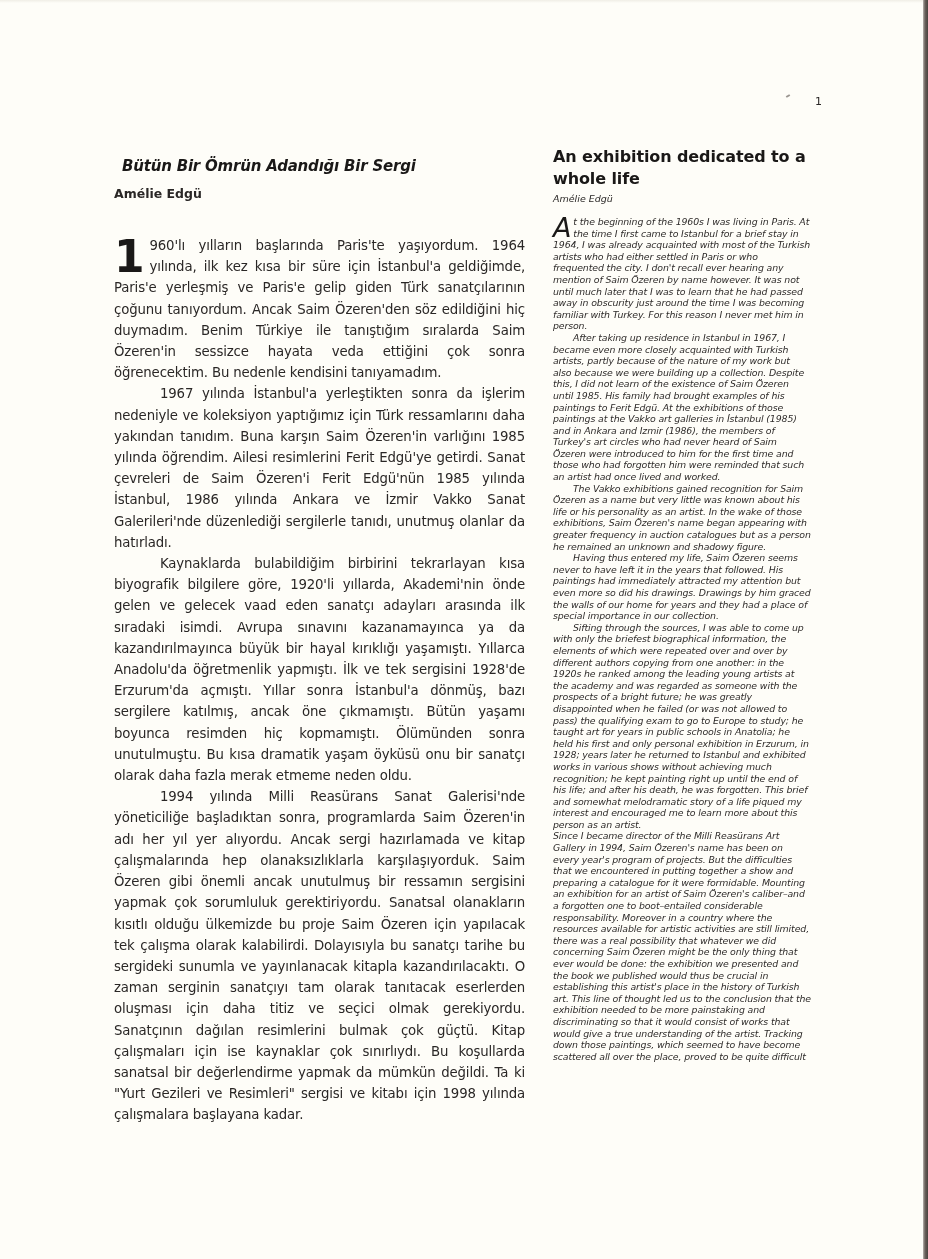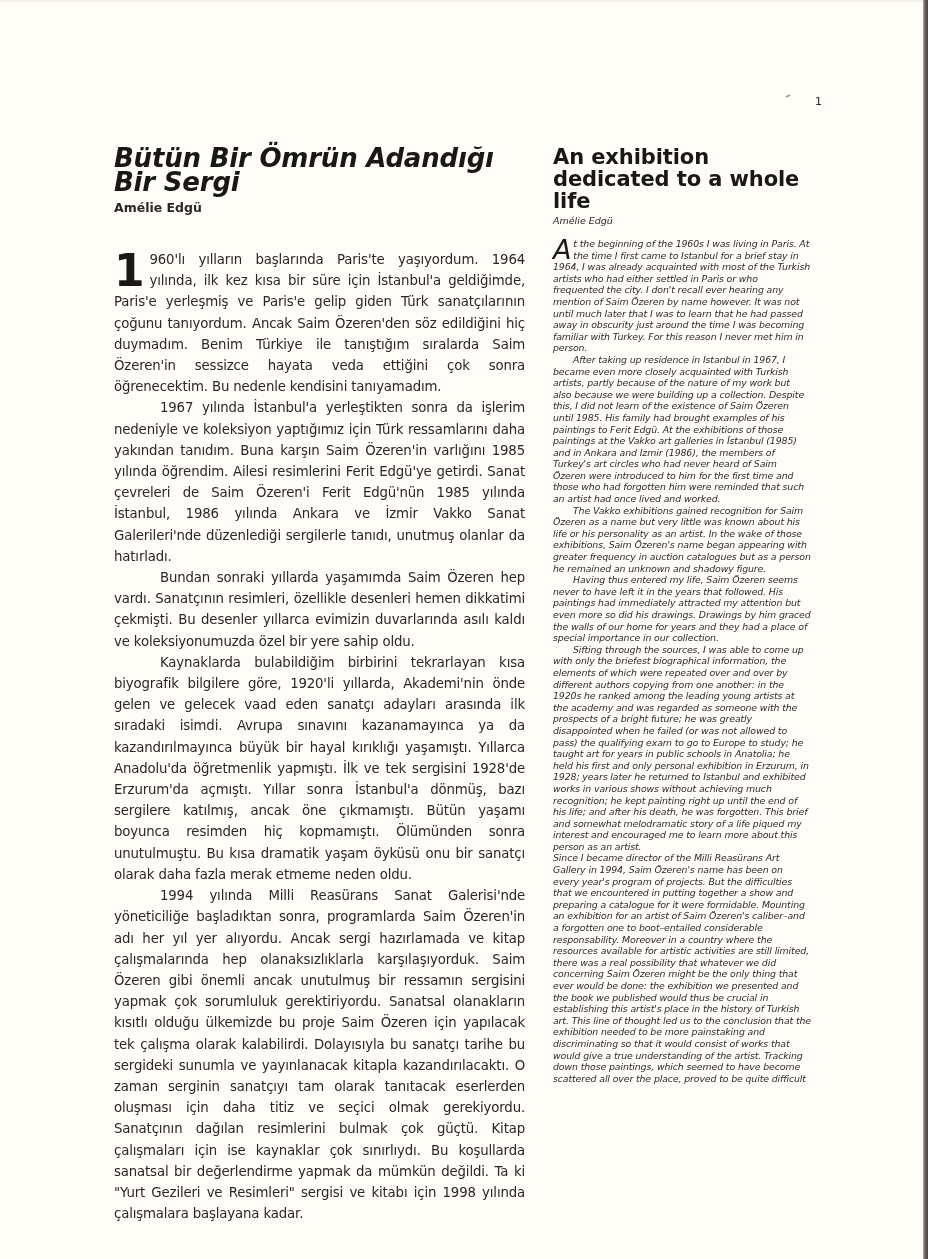--- a/index.html
+++ b/index.html
@@ -27,22 +27,22 @@
     background: #9a9590; transform: rotate(-30deg);
   }
 
   
   .col-tr {
     position: absolute; left: 114px; top: 146px; width: 411px;
   }
   .tr-title {
     font-family: "DejaVu Sans", sans-serif;
     font-weight: bold; font-style: italic;
-    font-size: 26px; letter-spacing: -0.2px;
-    margin: 0; line-height: 24px; color: #1a1817;
+    font-size: 15px; letter-spacing: -0.2px;
+    margin: 8px; line-height: 24px; color: #1a1817;
   }
   .tr-author {
     font-weight: bold; font-size: 12.5px; margin: 6px 0 0 0; color: #2a2726;
   }
   .tr-body {
     margin-top: 34px;
     font-size: 13.3px; line-height: 21.2px;
     text-align: justify; color: #2a2726;
     letter-spacing: -0.15px;
   }
@@ -51,21 +51,21 @@
   .dropcap {
     float: left; font-size: 44px; line-height: 36px; font-weight: bold;
     margin: 4px 5px 0 0; color: #1a1817;
   }
 
   
   .col-en {
     position: absolute; left: 553px; top: 146px; width: 258px;
   }
   .en-title {
-    font-weight: bold; font-size: 21px; line-height: 22px; margin: 0; color: #1a1817;
+    font-weight: bold; font-size: 16px; line-height: 22px; margin: 0; color: #1a1817;
     letter-spacing: -0.1px;
   }
   .en-author {
     font-style: italic; font-size: 9.5px; margin: 3px 0 0 0; color: #2a2726;
   }
   .en-body {
     margin-top: 12px;
     font-style: italic; font-size: 9.4px; line-height: 11.6px;
     color: #2e2b2a; letter-spacing: -0.12px;
   }
@@ -83,21 +83,20 @@
 <div class="edge-right"></div>
 <div class="tick-mark"></div>
 <div class="page-number">1</div>
 
 <article class="col-tr">
   <h1 class="tr-title">Bütün Bir Ömrün Adandığı Bir Sergi</h1>
   <div class="tr-author">Amélie Edgü</div>
   <div class="tr-body">
     <p class="first"><span class="dropcap">1</span><span>960'lı yılların başlarında Paris'te yaşıyordum. 1964 yılında, ilk kez kısa bir süre için İstanbul'a geldiğimde, Paris'e yerleşmiş ve Paris'e gelip giden Türk sanatçılarının çoğunu tanıyordum. Ancak Saim Özeren'den söz edildiğini hiç duymadım. Benim Türkiye ile tanıştığım sıralarda Saim Özeren'in sessizce hayata veda ettiğini çok sonra öğrenecektim. Bu nedenle kendisini tanıyamadım.</span></p>
     <p>1967 yılında İstanbul'a yerleştikten sonra da işlerim nedeniyle ve koleksiyon yaptığımız için Türk ressamlarını daha yakından tanıdım. Buna karşın Saim Özeren'in varlığını 1985 yılında öğrendim. Ailesi resimlerini Ferit Edgü'ye getirdi. Sanat çevreleri de Saim Özeren'i Ferit Edgü'nün 1985 yılında İstanbul, 1986 yılında Ankara ve İzmir Vakko Sanat Galerileri'nde düzenlediği sergilerle tanıdı, unutmuş olanlar da hatırladı.</p>
-    <p>Bundan sonraki yıllarda yaşamımda Saim Özeren hep vardı. Sanatçının resimleri, özellikle desenleri hemen dikkatimi çekmişti. Bu desenler yıllarca evimizin duvarlarında asılı kaldı ve koleksiyonumuzda özel bir yere sahip oldu.</p>
     <p>Kaynaklarda bulabildiğim birbirini tekrarlayan kısa biyografik bilgilere göre, 1920'li yıllarda, Akademi'nin önde gelen ve gelecek vaad eden sanatçı adayları arasında ilk sıradaki isimdi. Avrupa sınavını kazanamayınca ya da kazandırılmayınca büyük bir hayal kırıklığı yaşamıştı. Yıllarca Anadolu'da öğretmenlik yapmıştı. İlk ve tek sergisini 1928'de Erzurum'da açmıştı. Yıllar sonra İstanbul'a dönmüş, bazı sergilere katılmış, ancak öne çıkmamıştı. Bütün yaşamı boyunca resimden hiç kopmamıştı. Ölümünden sonra unutulmuştu. Bu kısa dramatik yaşam öyküsü onu bir sanatçı olarak daha fazla merak etmeme neden oldu.</p>
     <p>1994 yılında Milli Reasürans Sanat Galerisi'nde yöneticiliğe başladıktan sonra, programlarda Saim Özeren'in adı her yıl yer alıyordu. Ancak sergi hazırlamada ve kitap çalışmalarında hep olanaksızlıklarla karşılaşıyorduk. Saim Özeren gibi önemli ancak unutulmuş bir ressamın sergisini yapmak çok sorumluluk gerektiriyordu. Sanatsal olanakların kısıtlı olduğu ülkemizde bu proje Saim Özeren için yapılacak tek çalışma olarak kalabilirdi. Dolayısıyla bu sanatçı tarihe bu sergideki sunumla ve yayınlanacak kitapla kazandırılacaktı. O zaman serginin sanatçıyı tam olarak tanıtacak eserlerden oluşması için daha titiz ve seçici olmak gerekiyordu. Sanatçının dağılan resimlerini bulmak çok güçtü. Kitap çalışmaları için ise kaynaklar çok sınırlıydı. Bu koşullarda sanatsal bir değerlendirme yapmak da mümkün değildi. Ta ki "Yurt Gezileri ve Resimleri" sergisi ve kitabı için 1998 yılında çalışmalara başlayana kadar.</p>
   </div>
 </article>
 
 <article class="col-en">
   <h2 class="en-title">An exhibition dedicated to a whole life</h2>
   <div class="en-author">Amélie Edgü</div>
   <div class="en-body">
     <p class="first"><span class="en-dropcap">A</span><span>t the beginning of the 1960s I was living in Paris. At the time I first came to Istanbul for a brief stay in 1964, I was already acquainted with most of the Turkish artists who had either settled in Paris or who frequented the city. I don't recall ever hearing any mention of Saim Özeren by name however. It was not until much later that I was to learn that he had passed away in obscurity just around the time I was becoming familiar with Turkey. For this reason I never met him in person.</span></p>

